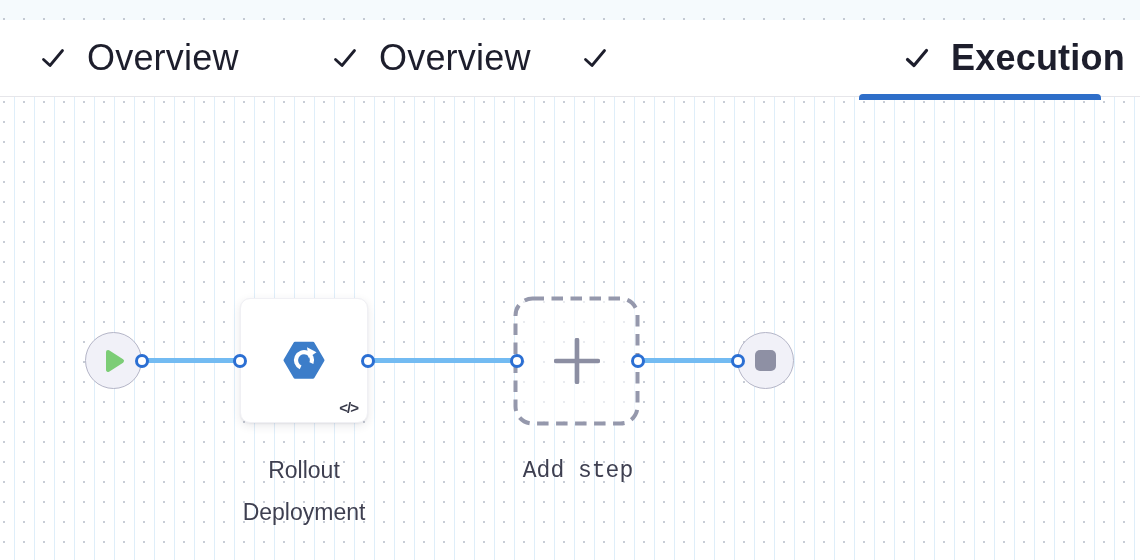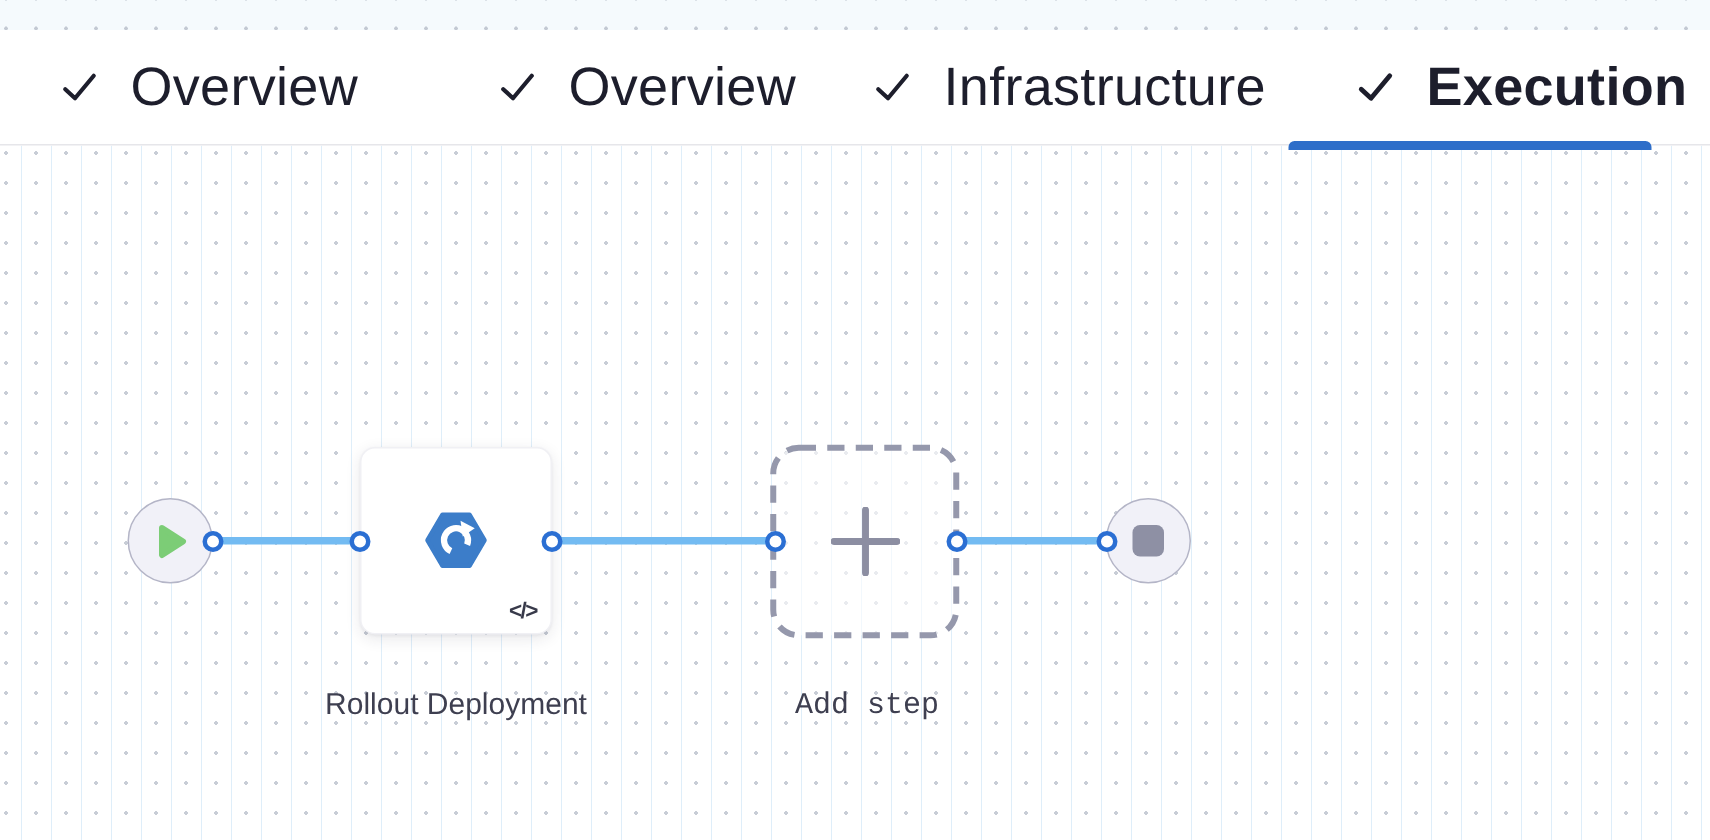--- a/index.html
+++ b/index.html
@@ -105,21 +105,21 @@
     z-index: 2; cursor: pointer;
   }
   .add-step-node svg.dash-rect { position: absolute; left: 0; top: 0; }
   .plus-icon {
     position: absolute; left: 50%; top: 50%; transform: translate(-50%, -50%);
   }
 
   
   .node-label {
     position: absolute; text-align: center;
-    color: #3e3f50; font-size: 20px; line-height: 42px;
+    color: #3e3f50; font-size: 23px; line-height: 42px;
     z-index: 2;
   }
   .label-rollout { left: 209px; top: 352px; width: 190px; }
   .label-addstep { left: 496px; top: 353px; width: 164px; font-family: Liberation Mono, monospace; }
 </style>
 </head>
 <body>
 
 <div class="app">
 
@@ -135,21 +135,20 @@
     <div class="tab tab-2">
       <svg class="check-icon" viewBox="0 0 26 26" fill="none">
         <path d="M3.5 14.5 L10 20.5 L22.5 5.5" stroke="#1d1e2c" stroke-width="2.8" stroke-linecap="round" stroke-linejoin="round"></path>
       </svg>
       <span>Overview</span>
     </div>
     <div class="tab tab-3">
       <svg class="check-icon" viewBox="0 0 26 26" fill="none">
         <path d="M3.5 14.5 L10 20.5 L22.5 5.5" stroke="#1d1e2c" stroke-width="2.8" stroke-linecap="round" stroke-linejoin="round"></path>
       </svg>
-      <span>Infrastructure</span>
     </div>
     <div class="tab tab-4">
       <svg class="check-icon" viewBox="0 0 26 26" fill="none">
         <path d="M3.5 14.5 L10 20.5 L22.5 5.5" stroke="#1d1e2c" stroke-width="3.2" stroke-linecap="round" stroke-linejoin="round"></path>
       </svg>
       <span>Execution</span>
     </div>
     <div class="active-underline"></div>
   </nav>
 

